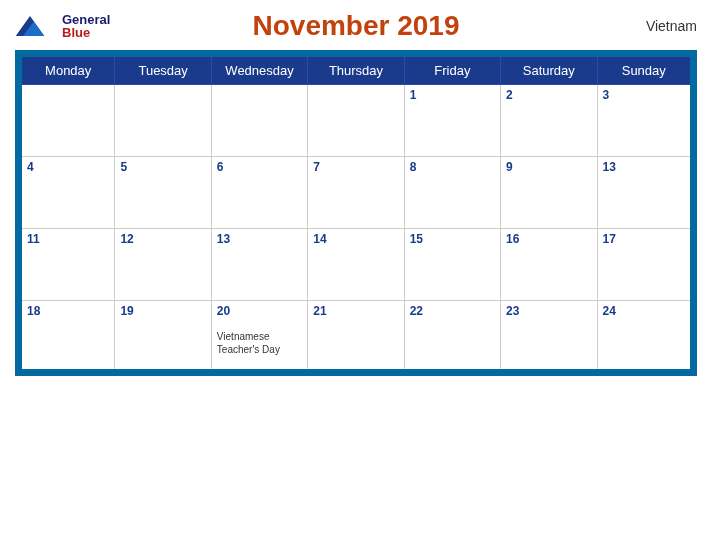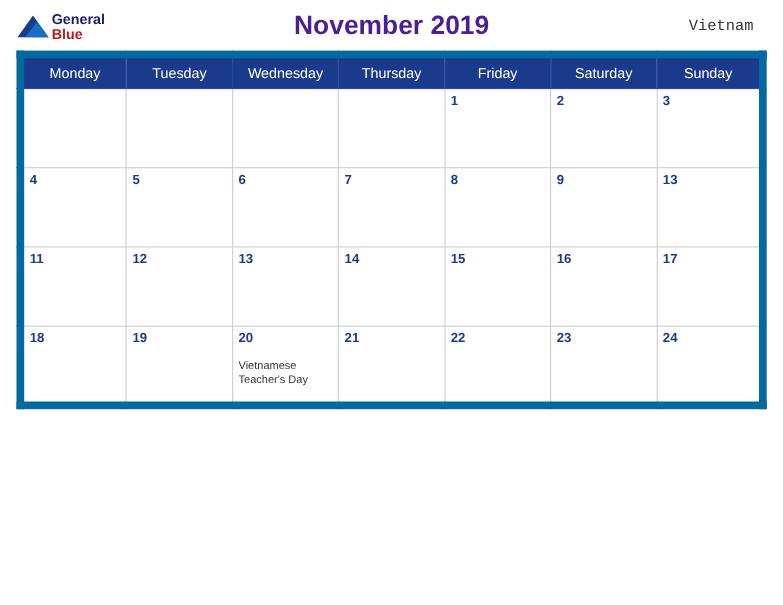--- a/index.html
+++ b/index.html
@@ -44,40 +44,39 @@
       font-weight: bold;
       line-height: 1;
     }
     .logo-icon {
       width: 30px;
       height: 20px;
     }
     .logo-wrapper {
       display: flex;
       align-items: center;
-      gap: 2px;
+      gap: 17px;
     }
     .logo-text-block {
       display: flex;
       flex-direction: column;
     }
     .calendar-title {
-      font-size: 24px;
-      color: #4c1d95;
+      font-size: 28px;
+      color: #c2410c;
       font-weight: bold;
       text-align: left;
     }
     .country-label {
       position: absolute;
-      right: 12px;
+      right: 0;
       font-size: 14px;
       color: #333;
       top: 50%;
       transform: translateY(-50%);
-      font-family: Liberation Mono, monospace;
     }
     .calendar-grid {
       width: 100%;
       border-collapse: collapse;
       border: 7px solid #0369a1;
     }
     .calendar-grid th {
       background-color: #1a3a8c;
       color: #fff;
       text-align: center;

